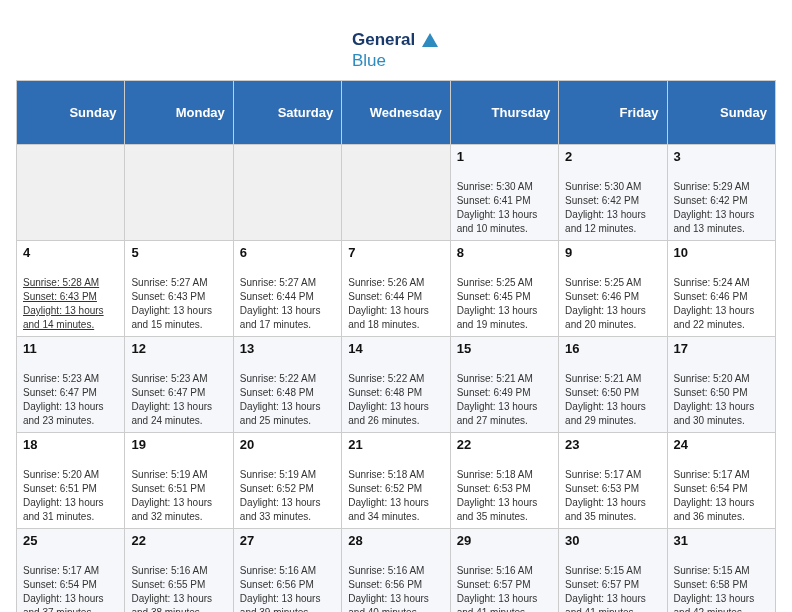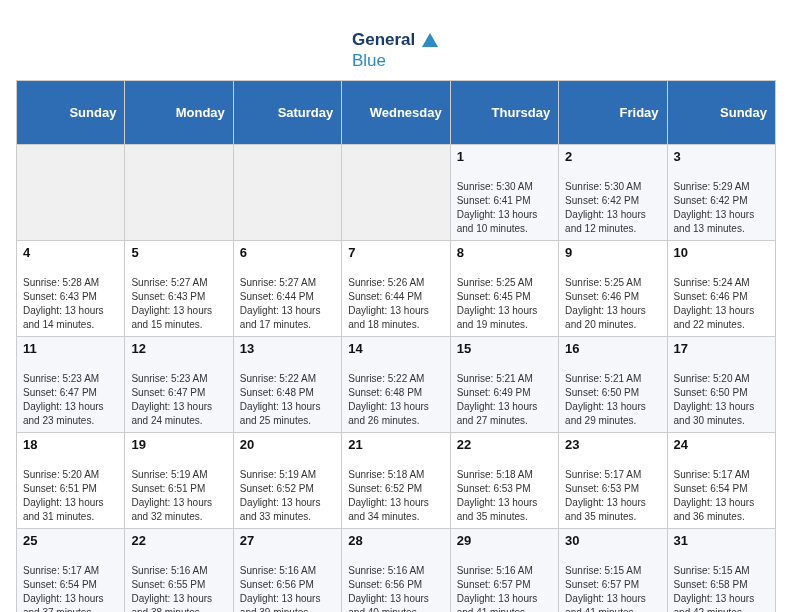--- a/index.html
+++ b/index.html
@@ -141,21 +141,21 @@
           <span class="day-number">3</span>
           <div class="day-info" style="white-space: pre-line;">Sunrise: 5:29 AM
 Sunset: 6:42 PM
 Daylight: 13 hours
 and 13 minutes.</div>
         </td>
       </tr>
       <tr>
         <td>
           <span class="day-number">4</span>
-          <div class="day-info" style="white-space: pre-line;">Sunrise: 5:28 AM
+          <div class="day-info" style="white-space: pre-line; text-decoration: underline;">Sunrise: 5:28 AM
 Sunset: 6:43 PM
 Daylight: 13 hours
 and 14 minutes.</div>
         </td>
         <td>
           <span class="day-number">5</span>
           <div class="day-info" style="white-space: pre-line;">Sunrise: 5:27 AM
 Sunset: 6:43 PM
 Daylight: 13 hours
 and 15 minutes.</div>

